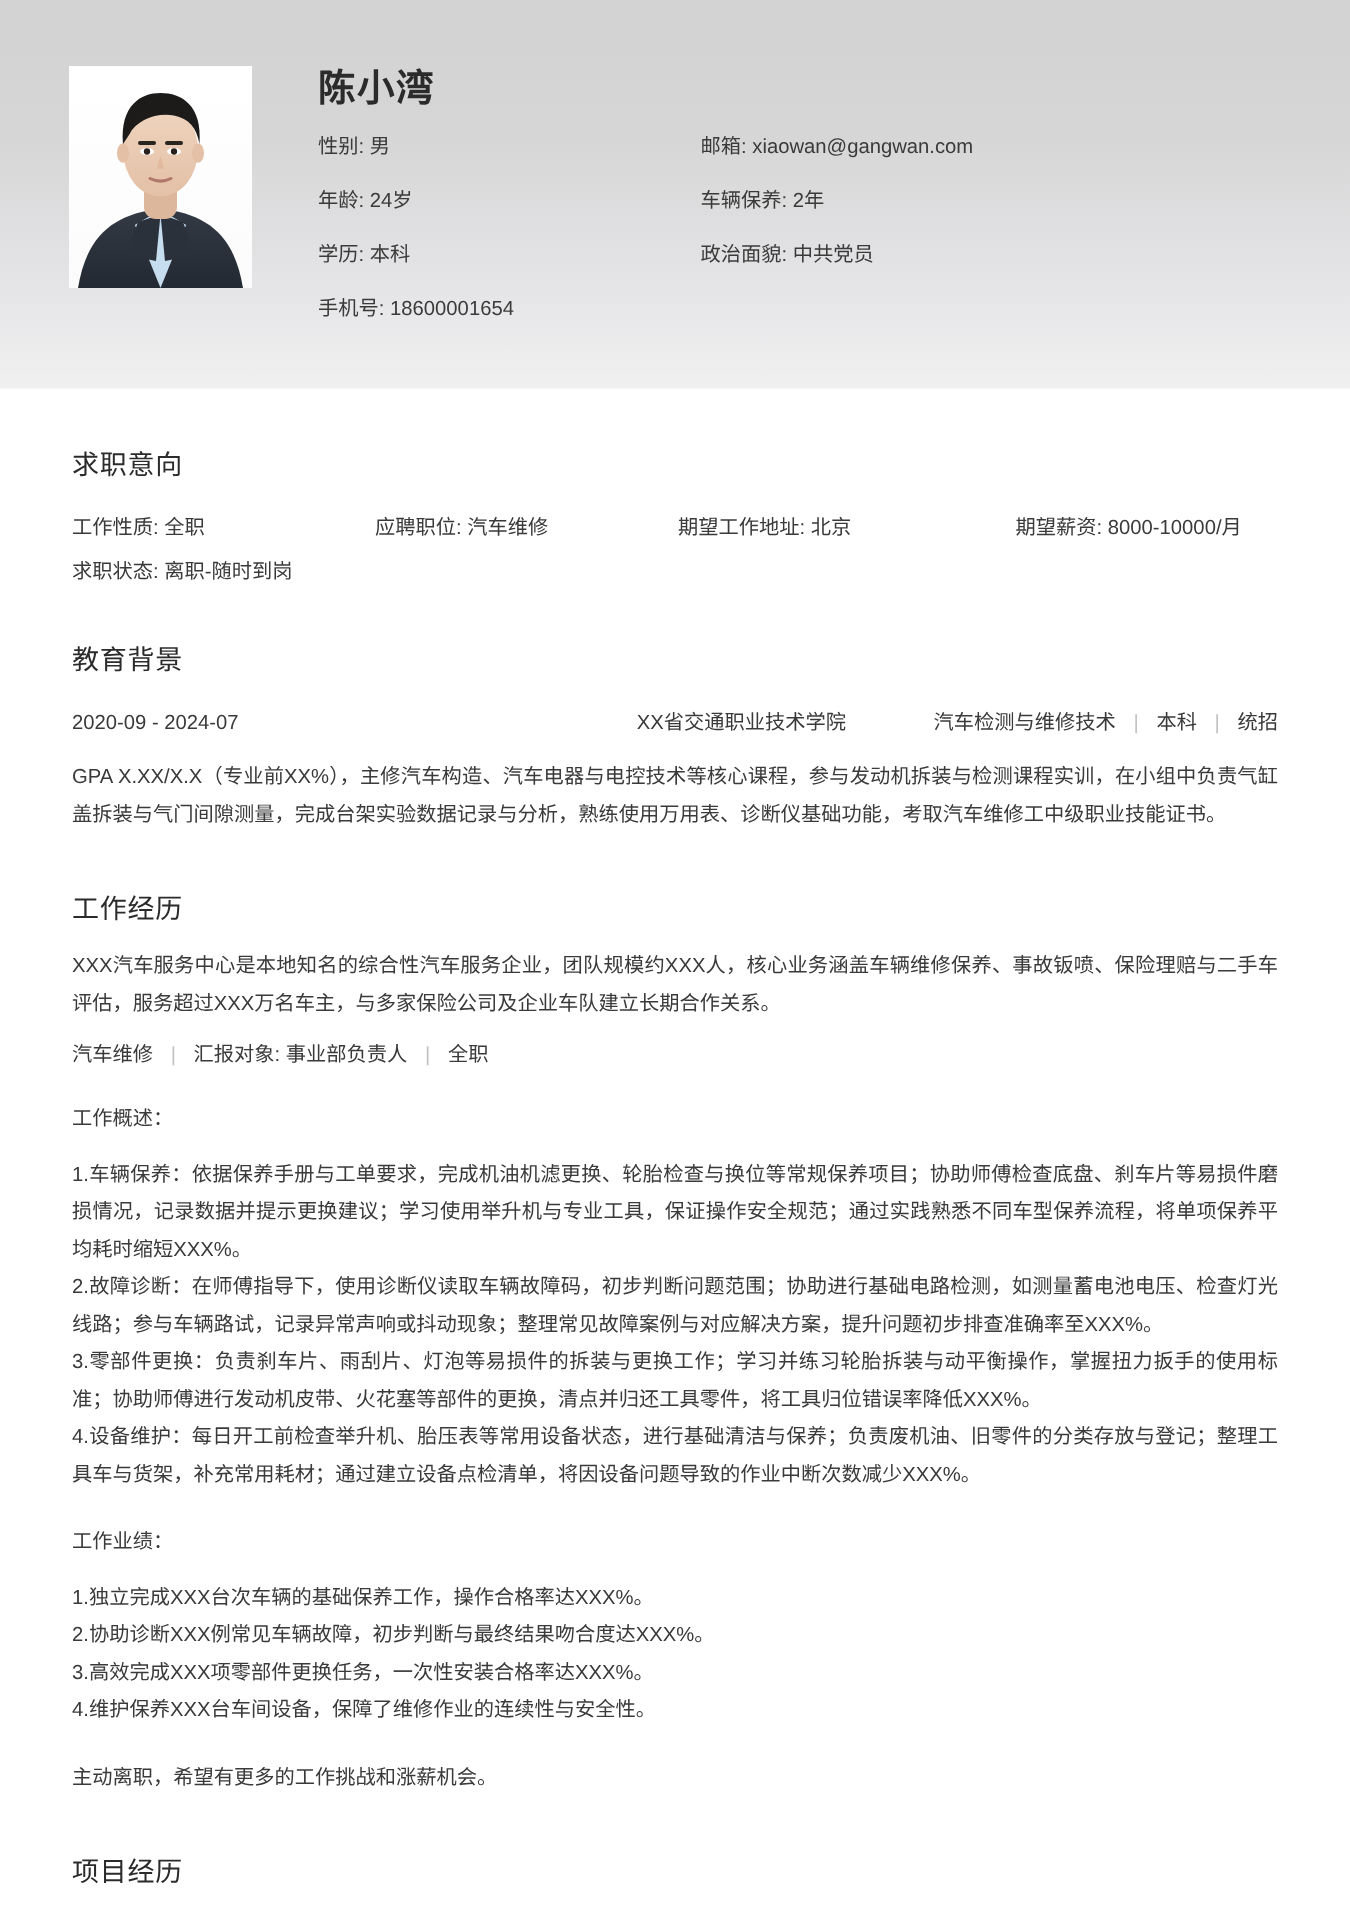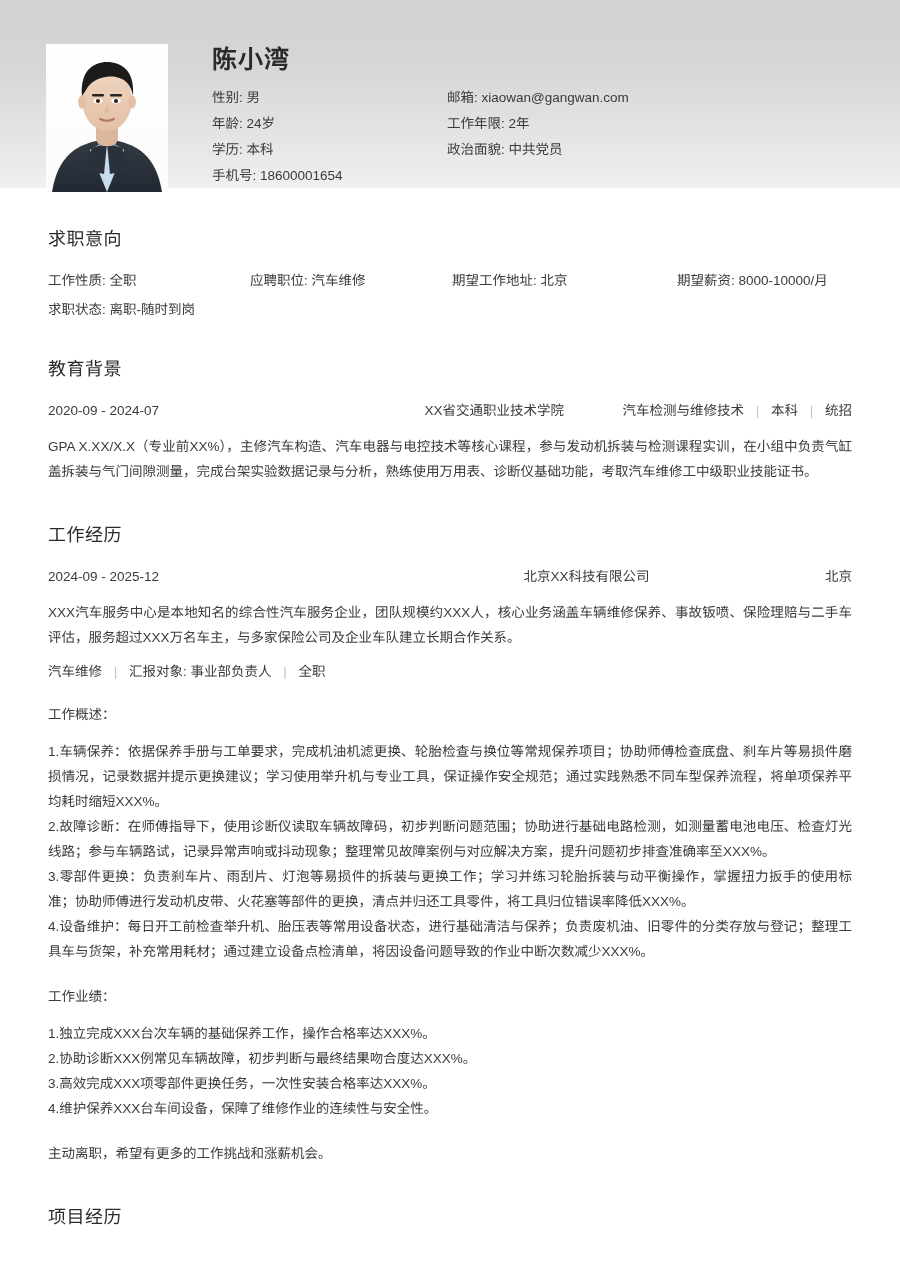--- a/index.html
+++ b/index.html
@@ -18,21 +18,21 @@
   .page {
     width: 900px;
     min-height: 1275px;
     position: relative;
     overflow: hidden;
     background: #ffffff;
   }
 
   
   .header {
-    height: 188px;
+    height: 259px;
     background: linear-gradient(to bottom, #d2d2d3 0%, #d6d6d7 35%, #e4e4e6 72%, #f0f0f1 100%);
     display: flex;
     align-items: flex-start;
     padding: 0;
     box-sizing: border-box;
   }
   .photo-wrap {
     margin-left: 46px;
     margin-top: 44px;
     width: 122px;
@@ -56,20 +56,21 @@
     color: #2b2b2b;
     line-height: 30px;
     margin-bottom: 16px;
     letter-spacing: 1px;
   }
   .contact-grid {
     display: grid;
     grid-template-columns: 235px 1fr;
     row-gap: 10px;
     column-gap: 0px;
+    gap: 20px;
   }
   .contact-item {
     font-size: 13.5px;
     color: #3a3a3a;
     line-height: 16px;
     white-space: nowrap;
   }
   .contact-item .c-label { color: #3a3a3a; }
   .contact-item .c-value { color: #3a3a3a; }
 
@@ -213,21 +214,21 @@
         </div>
         <div class="contact-item">
           <span class="c-label">邮箱:</span>
           <span class="c-value">xiaowan@gangwan.com</span>
         </div>
         <div class="contact-item">
           <span class="c-label">年龄:</span>
           <span class="c-value">24岁</span>
         </div>
         <div class="contact-item">
-          <span class="c-label">工作年限:</span>
+          <span class="c-label">车辆保养:</span>
           <span class="c-value">2年</span>
         </div>
         <div class="contact-item">
           <span class="c-label">学历:</span>
           <span class="c-value">本科</span>
         </div>
         <div class="contact-item">
           <span class="c-label">政治面貌:</span>
           <span class="c-value">中共党员</span>
         </div>
@@ -282,25 +283,20 @@
           <span>统招</span>
         </div>
       </div>
 
       <div class="para">GPA X.XX/X.X（专业前XX%），主修汽车构造、汽车电器与电控技术等核心课程，参与发动机拆装与检测课程实训，在小组中负责气缸盖拆装与气门间隙测量，完成台架实验数据记录与分析，熟练使用万用表、诊断仪基础功能，考取汽车维修工中级职业技能证书。</div>
     </div>
 
     <div class="section sec-gap-1">
       <div class="section-title">工作经历</div>
 
-      <div class="entry-row">
-        <div class="entry-left">2024-09 - 2025-12</div>
-        <div class="entry-center">北京XX科技有限公司</div>
-        <div class="entry-right">北京</div>
-      </div>
 
       <div class="para">XXX汽车服务中心是本地知名的综合性汽车服务企业，团队规模约XXX人，核心业务涵盖车辆维修保养、事故钣喷、保险理赔与二手车评估，服务超过XXX万名车主，与多家保险公司及企业车队建立长期合作关系。</div>
 
       <div class="tagline">
         <span>汽车维修</span>
         <span class="meta-sep">|</span>
         <span>汇报对象: 事业部负责人</span>
         <span class="meta-sep">|</span>
         <span>全职</span>
       </div>

